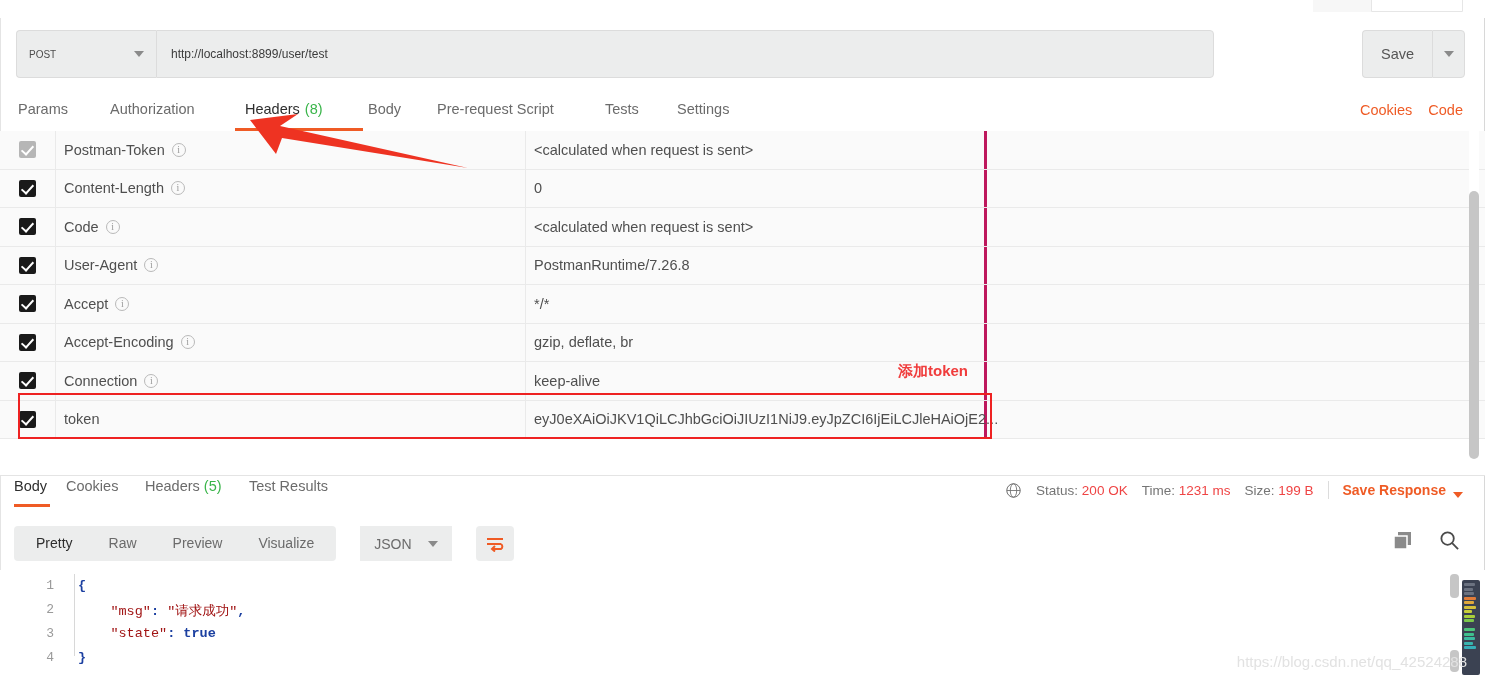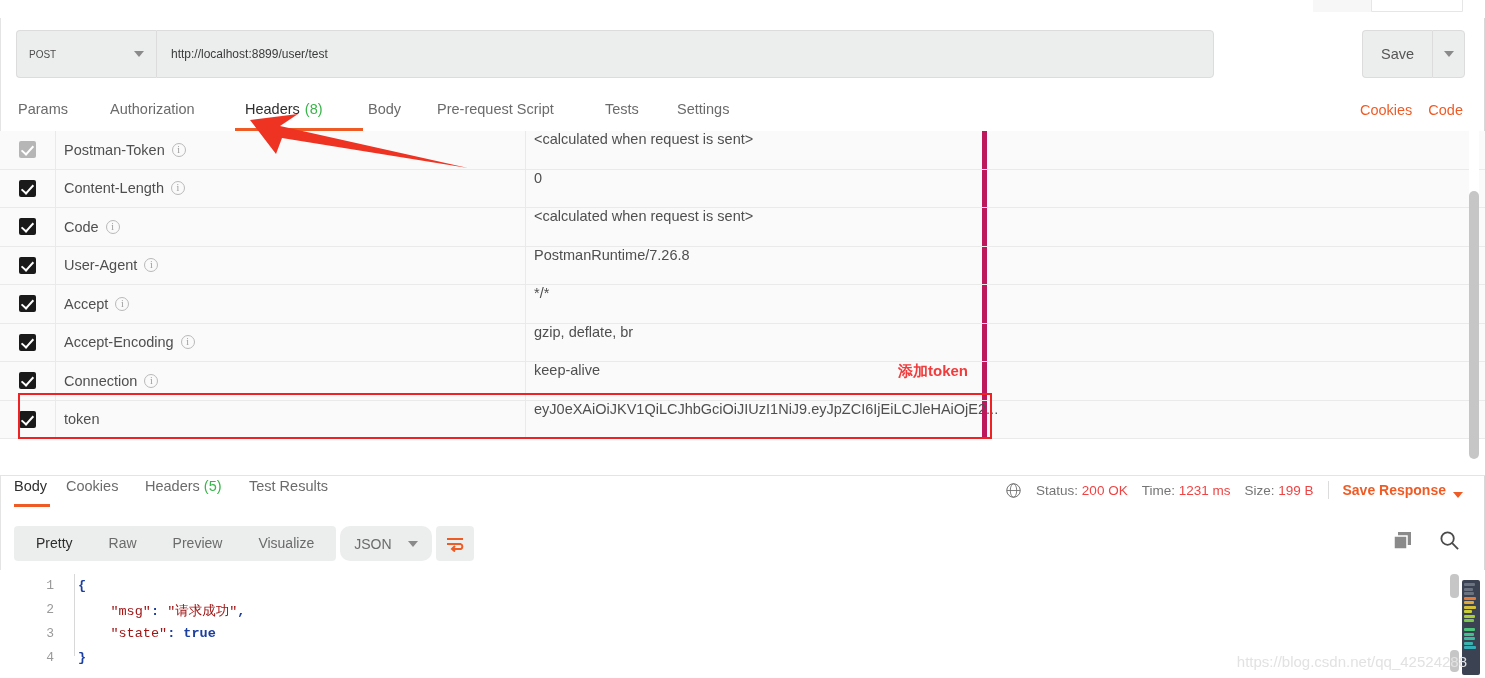--- a/index.html
+++ b/index.html
@@ -87,21 +87,21 @@
     content: ""; position: absolute; left: 5px; top: 2px; width: 5px; height: 10px;
     border: solid #fff; border-width: 0 2px 2px 0; transform: rotate(42deg);
   }
   .k-cell { width: 470px; display: flex; align-items: center; gap: 7px; padding-left: 8px; border-right: 1px solid #eaeaea; }
   .k-cell .ktext { font-size: 14.5px; color: #4f4f4f; }
   .infoi {
     width: 14px; height: 14px; border: 1px solid #b9b9b9; border-radius: 50%;
     font-size: 10px; color: #9a9a9a; display: flex; align-items: center; justify-content: center;
     font-family: "Liberation Serif", serif; line-height: 1;
   }
-  .v-cell { width: 461px; display: flex; align-items: flex-start; padding-left: 8px; border-right: 5px solid #be185d; }
+  .v-cell { width: 461px; display: flex; align-items: center; padding-left: 8px; border-right: 3px solid #be185d; }
   .v-cell .vtext { font-size: 14.5px; color: #4f4f4f; }
   .d-cell { flex: 1; display: flex; align-items: center; padding-left: 8px; }
 
   .redbox {
     position: absolute; left: 18px; top: 393px; width: 974px; height: 46px;
     border: 2px solid #ee2222; pointer-events: none;
   }
   .cnlabel { position: absolute; left: 898px; top: 362px; font-size: 15px; color: #f03c3c; font-weight: bold; }
 
   
@@ -121,25 +121,25 @@
   .rtabunderline { position: absolute; top: 26px; height: 3px; background: #ef5b25; }
 
   .meta { position: absolute; right: 22px; top: 481px; display: flex; align-items: center; gap: 14px; font-size: 13.5px; }
   .meta .lbl { color: #757575; }
   .meta .val { color: #ef4444; }
   .meta .divider { width: 1px; height: 18px; background: #dcdcdc; }
   .meta .saveresp { color: #ef5b25; font-weight: bold; font-size: 14px; display: flex; align-items: flex-end; gap: 7px; }
   .meta .saveresp i { width: 0; height: 0; border-left: 5px solid transparent; border-right: 5px solid transparent; border-top: 6px solid #ef5b25; display: block; }
 
   
-  .fmtbar { position: absolute; left: 14px; top: 526px; height: 35px; display: flex; gap: 4px; }
+  .fmtbar { position: absolute; left: 14px; top: 526px; height: 35px; display: flex; gap: 24px; }
   .segs { background: #eceded; border-radius: 4px; display: flex; align-items: center; padding: 0 4px; }
   .segs .seg { font-size: 14px; color: #6b6b6b; padding: 0 18px; line-height: 35px; }
   .segs .seg.active { color: #2e2e2e; }
-  .jsonsel { background: #eceded; border-radius: 10px; display: flex; align-items: center; gap: 16px; padding: 0 14px; }
+  .jsonsel { background: #eceded; border-radius: 0; display: flex; align-items: center; gap: 16px; padding: 0 14px; }
   .jsonsel .jt { font-size: 14px; color: #6b6b6b; }
   .jsonsel i { width: 0; height: 0; border-left: 5px solid transparent; border-right: 5px solid transparent; border-top: 6px solid #8a8a8a; display: block; }
   .wrapbtn { width: 38px; background: #eceded; border-radius: 4px; display: flex; align-items: center; justify-content: center; }
 
   .acticons { position: absolute; right: 25px; top: 530px; display: flex; gap: 24px; align-items: center; }
 
   
   .codearea { position: absolute; left: 0; top: 570px; width: 1485px; height: 108px; background: #fff; }
   .gutter { position: absolute; left: 0; top: 0; width: 68px; height: 108px; }
   .lnum { position: absolute; right: 14px; font-size: 13px; color: #9a9a9a; font-family: "Liberation Mono", monospace; }

